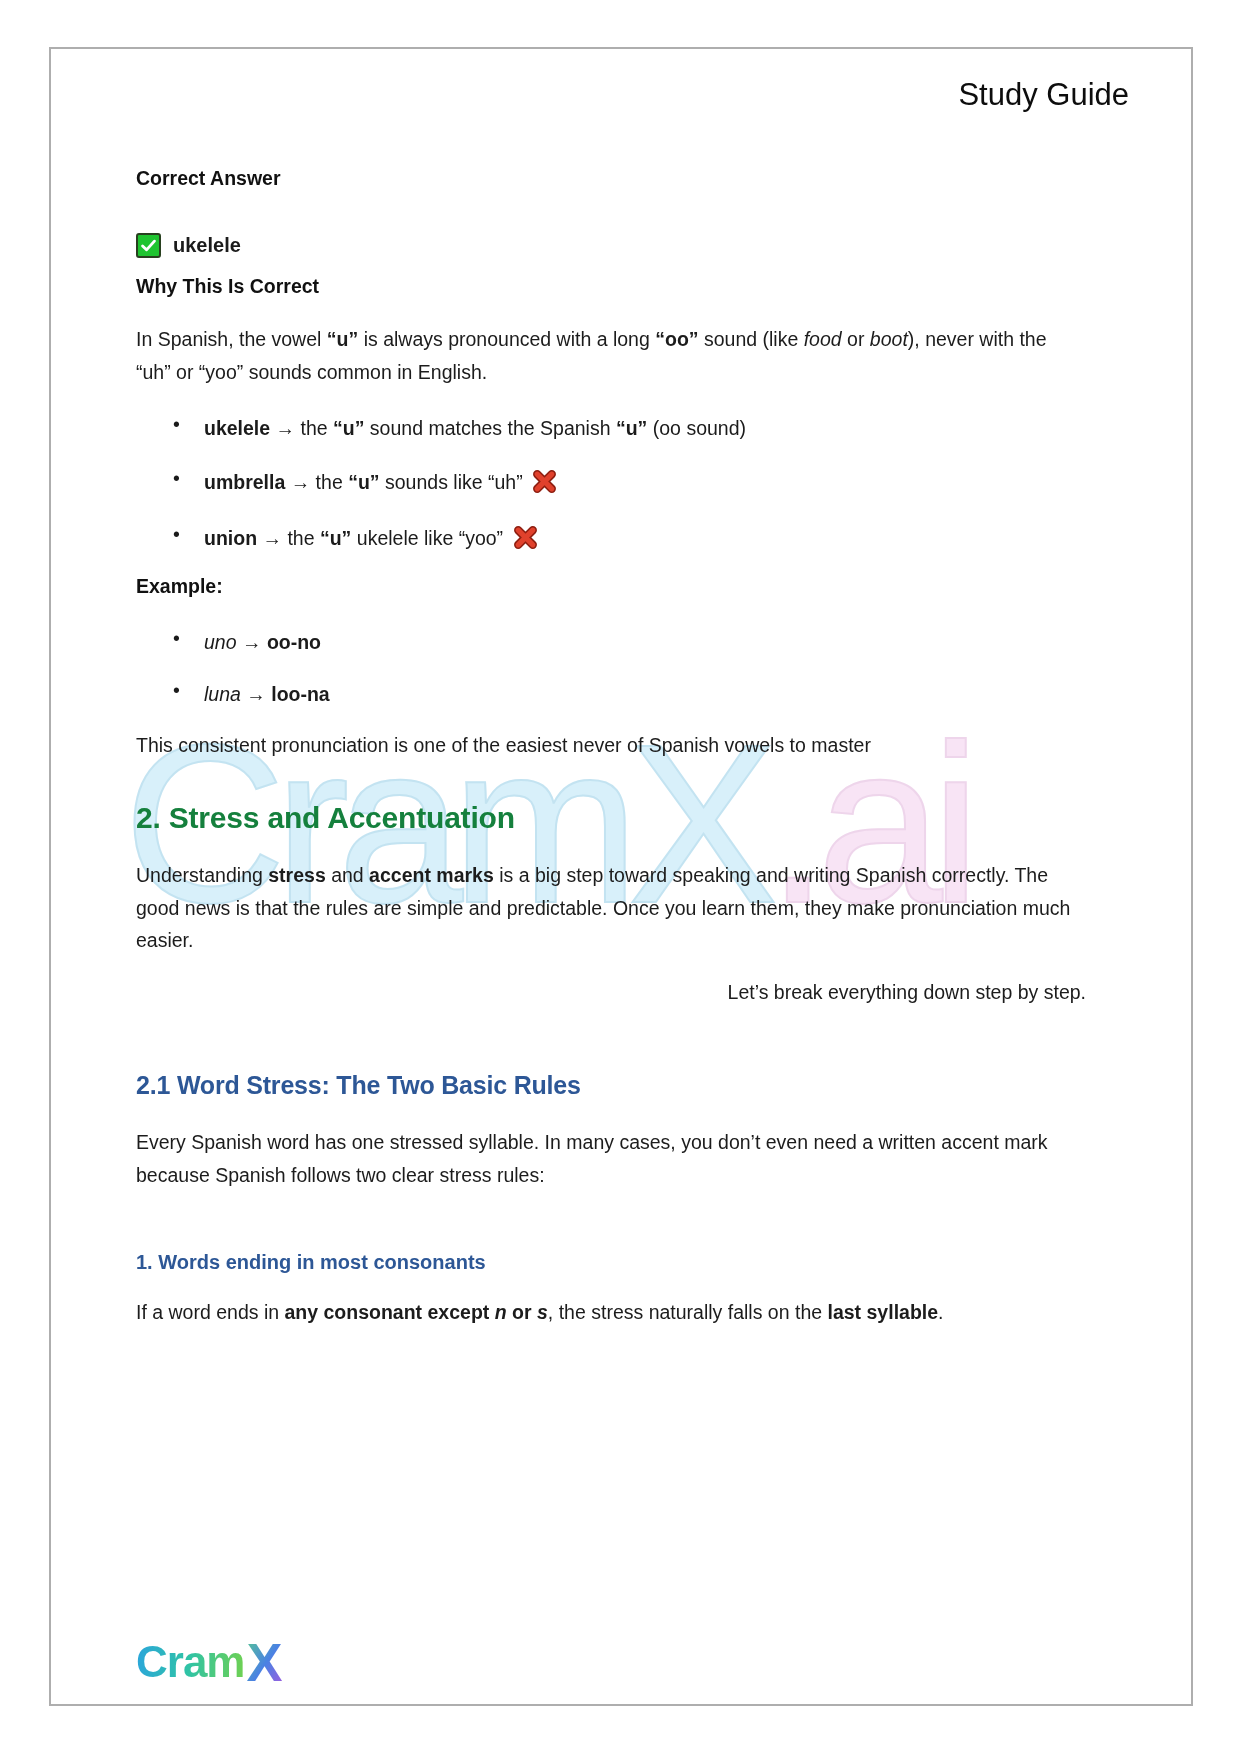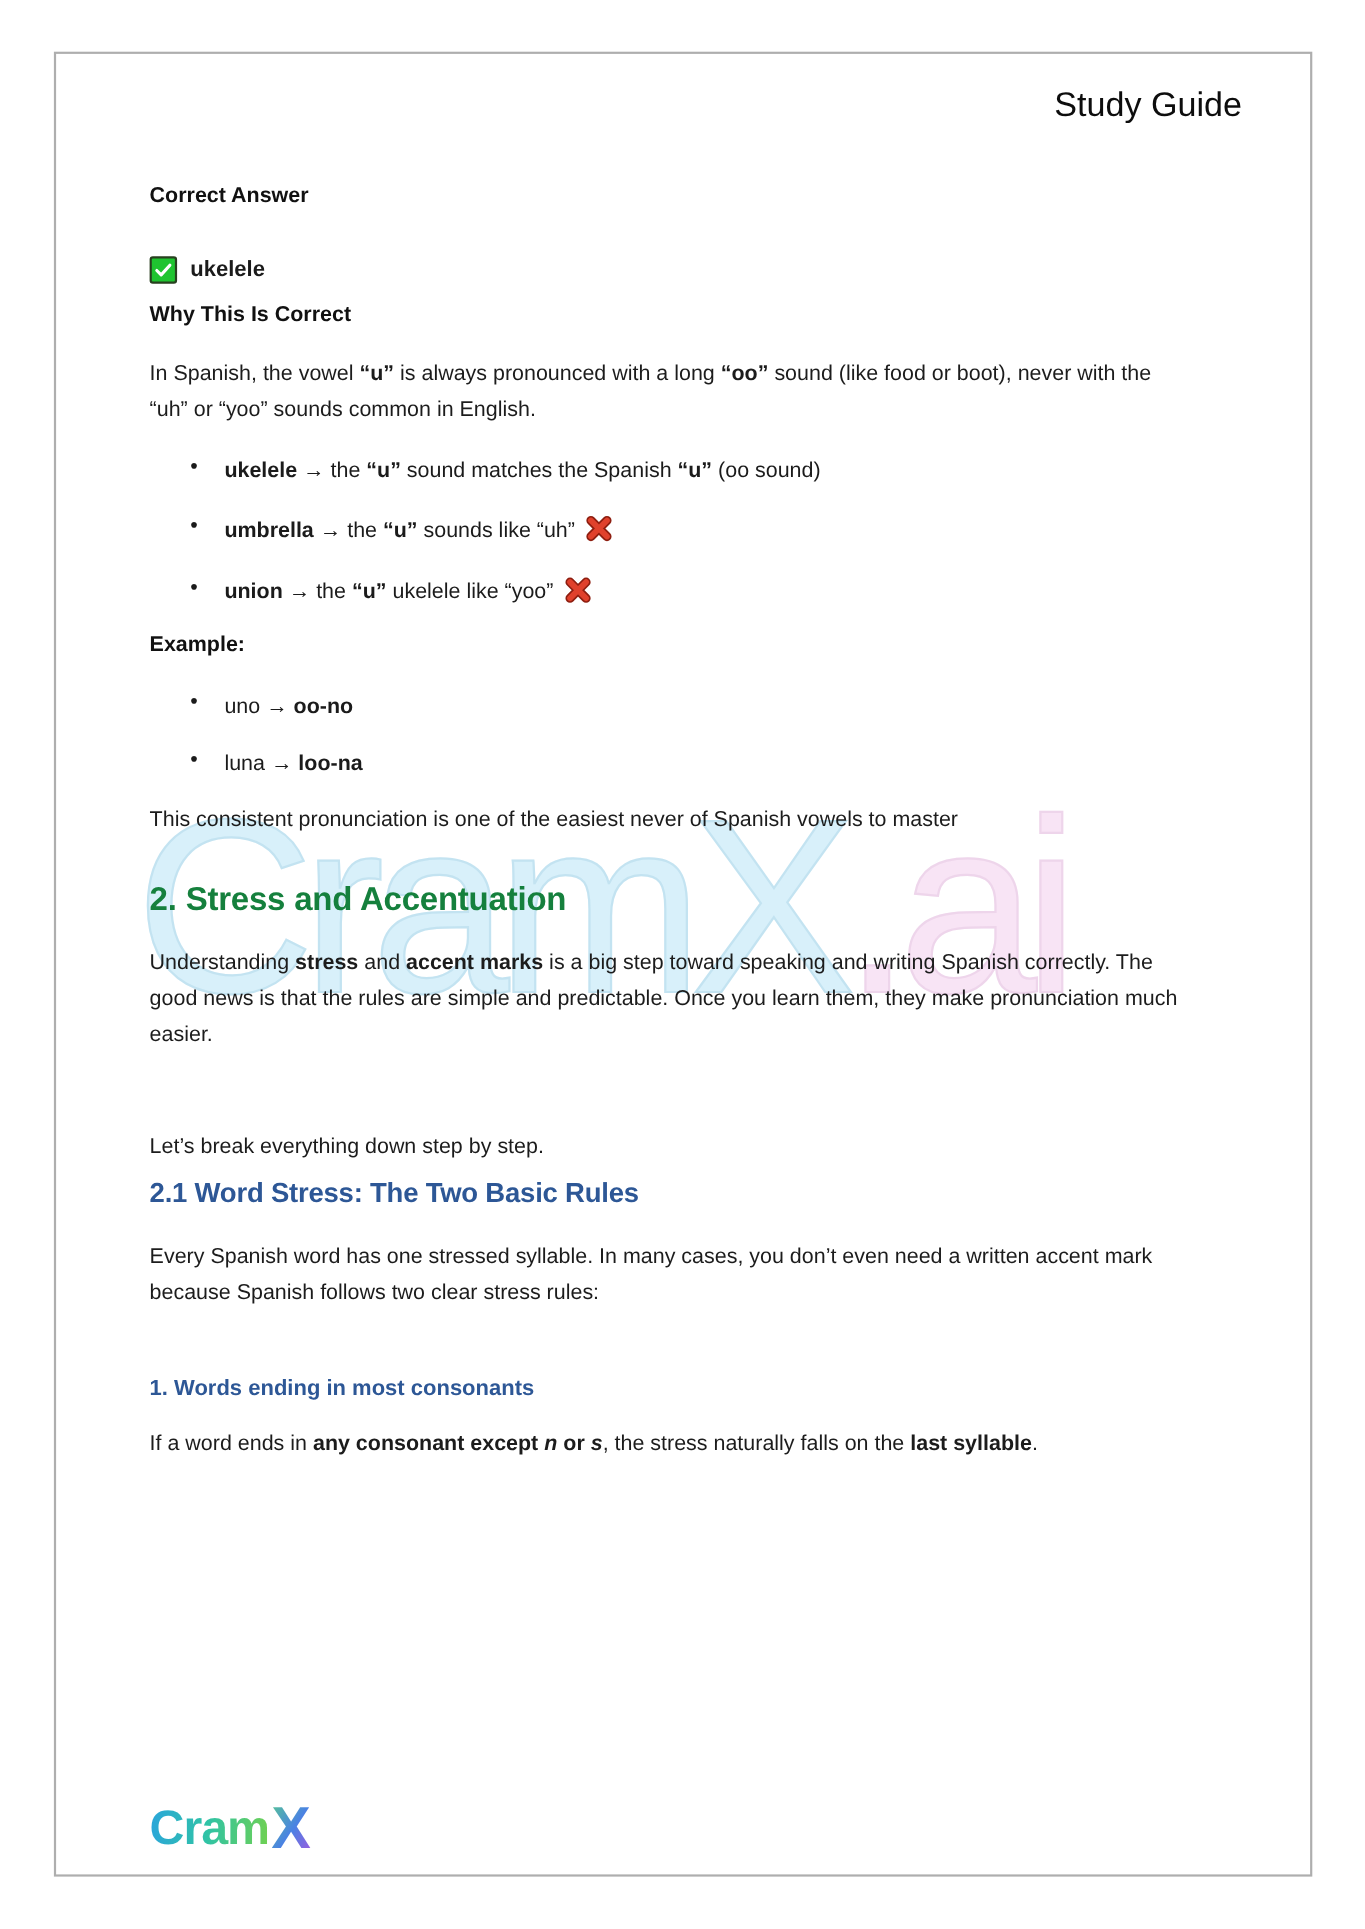--- a/index.html
+++ b/index.html
@@ -13,21 +13,21 @@
     border:2px solid #aeaeae;background:#ffffff;overflow:hidden;
   }
   .abs{position:absolute;left:85px;width:950px;z-index:2;}
   .doc-title{
     position:absolute;top:28px;right:62px;left:auto;width:auto;
     font-size:31px;font-weight:400;color:#0d0d0d;z-index:2;
   }
   .h-bold{font-size:19.5px;font-weight:700;color:#111;}
   .body-text{font-size:19.5px;line-height:32.5px;color:#1c1c1c;}
   .b{font-weight:700;}
-  .i{}
+  .i{font-style:italic;}
   .bi{font-weight:700;font-style:italic;}
   .answer-row{display:flex;align-items:center;gap:12px;font-size:20px;font-weight:700;}
   .checkbox{
     width:25px;height:25px;border-radius:3px;display:inline-flex;
     align-items:center;justify-content:center;
     background:#1fc430;border:2.5px solid #28401f;box-sizing:border-box;
   }
   .bullet{display:flex;align-items:flex-start;}
   .dot{display:inline-block;padding-left:37px;width:31px;flex:0 0 auto;font-size:19.5px;}
   .bullet-text{font-size:19.5px;line-height:30px;}
@@ -113,21 +113,21 @@
     <span class="dot">•</span>
     <span class="bullet-text"><span class="i">luna</span><span> → </span><span class="b">loo-na</span></span>
   </div>
 
   <div class="abs body-text" style="top:680px;">This consistent pronunciation is one of the easiest never of Spanish vowels to master</div>
 
   <div class="abs sec-heading" style="top:752px;">2. Stress and Accentuation</div>
 
   <div class="abs body-text" style="top:810px;"><span>Understanding </span><span class="b">stress</span><span> and </span><span class="b">accent marks</span><span> is a big step toward speaking and writing Spanish correctly. The good news is that the rules are simple and predictable. Once you learn them, they make pronunciation much easier.</span></div>
 
-  <div class="abs body-text" style="top:977px;">Let’s break everything down step by step.</div>
+  <div class="abs body-text" style="top:927px;text-align:right;">Let’s break everything down step by step.</div>
 
   <div class="abs sub-heading" style="top:1022px;">2.1 Word Stress: The Two Basic Rules</div>
 
   <div class="abs body-text" style="top:1077px;">Every Spanish word has one stressed syllable. In many cases, you don’t even need a written accent mark because Spanish follows two clear stress rules:</div>
 
   <div class="abs rule-heading" style="top:1202px;">1. Words ending in most consonants</div>
 
   <div class="abs body-text" style="top:1247px;"><span>If a word ends in </span><span class="b">any consonant except </span><span class="bi">n</span><span class="b"> or </span><span class="bi">s</span><span>, the stress naturally falls on the </span><span class="b">last syllable</span><span>.</span></div>
 
   <div class="logo"><span class="logo-cram">Cram</span><span class="logo-x">X</span></div>

